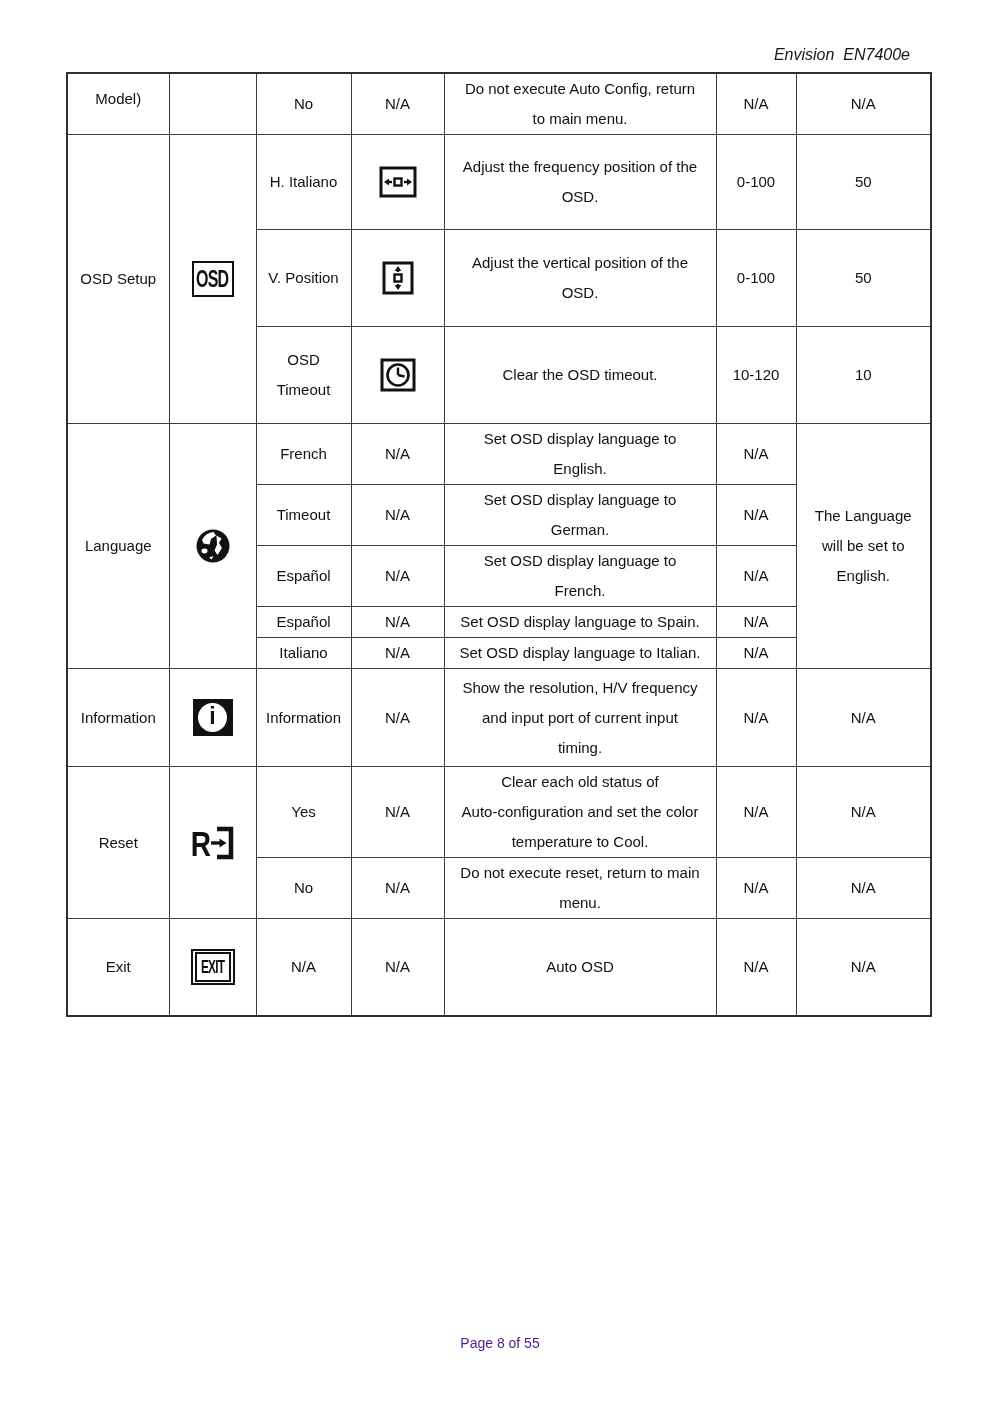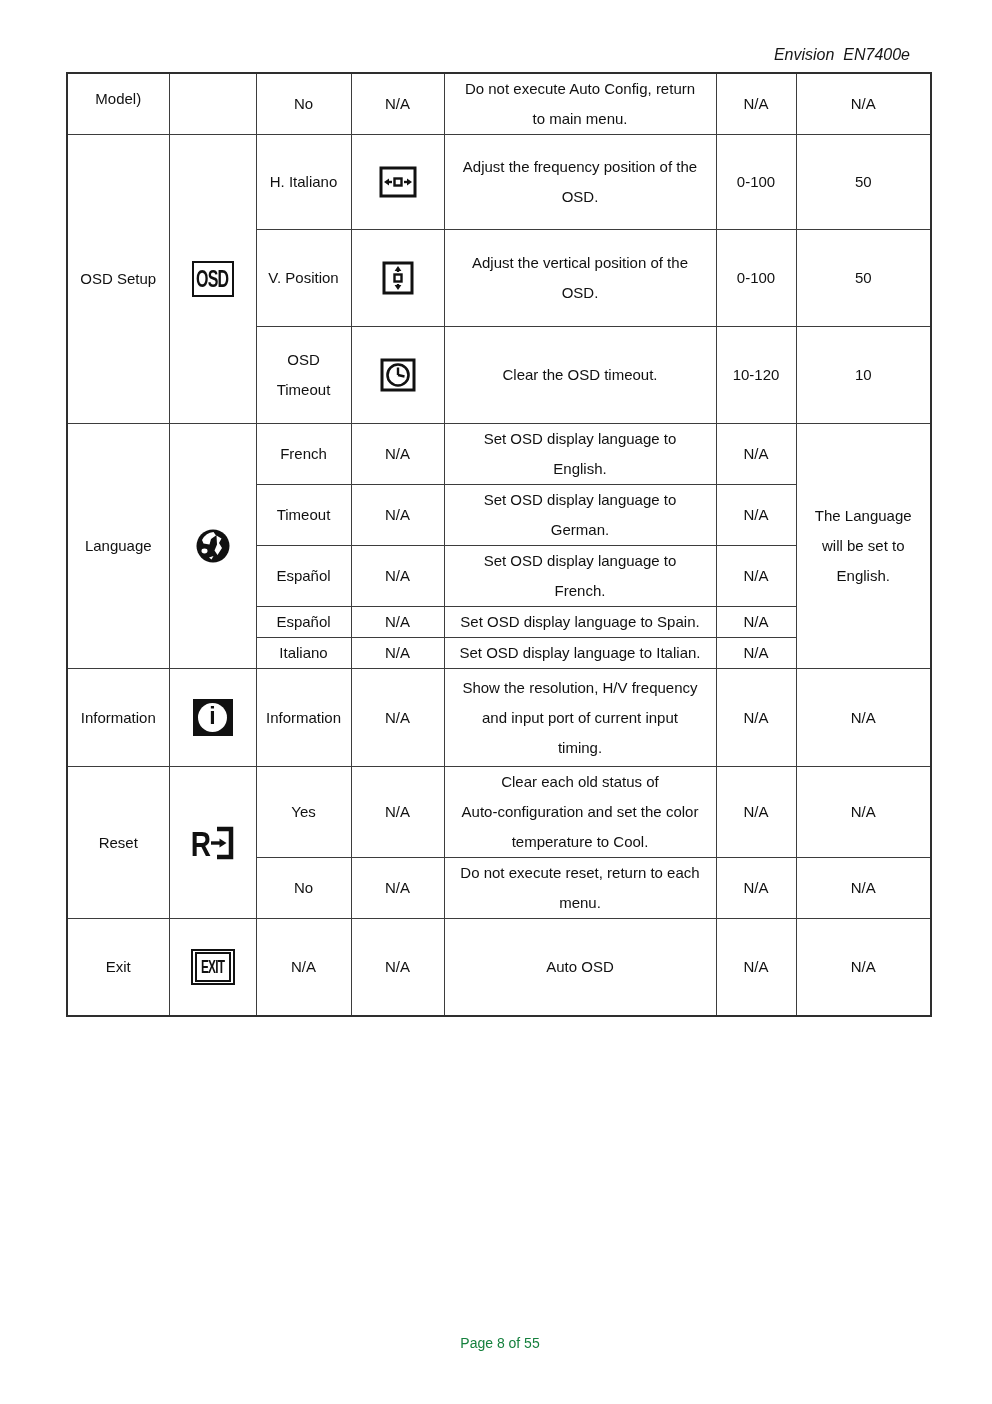--- a/index.html
+++ b/index.html
@@ -8,21 +8,21 @@
     width:992px; height:1404px; position:relative;
     font-family:"Liberation Sans","DejaVu Sans",sans-serif;
     color:#111;
   }
   .doc-header {
     position:absolute; top:46px; right:82px;
     font-size:16px; white-space:pre; color:#161616;font-style:italic;
   }
   .doc-footer {
     position:absolute; top:1335px; left:0; width:100%;
-    text-align:center; font-size:14px; color:#15803d;padding-left:8px;
+    text-align:center; font-size:14px; color:#4c1d95;padding-left:8px;
   }
   table.menu {
     position:absolute; left:66px; top:72px; width:864px;
     border-collapse:collapse; table-layout:fixed;
     border:2px solid #2e2e2e;
   }
   td {
     border:1px solid #3d3d3d;
     text-align:center; vertical-align:middle;
     font-size:15px; line-height:30px;
@@ -234,21 +234,21 @@
     <td>N/A</td>
     <td>Clear each old status of
 Auto-configuration and set the color
 temperature to Cool.</td>
     <td>N/A</td>
     <td>N/A</td>
   </tr>
   <tr style="height:60px">
     <td>No</td>
     <td>N/A</td>
-    <td>Do not execute reset, return to each
+    <td>Do not execute reset, return to main
 menu.</td>
     <td>N/A</td>
     <td>N/A</td>
   </tr>
 
   <tr style="height:61px">
     <td>Exit</td>
     <td class="icon-cell">
       <div class="exit-outer">
         <div class="exit-inner">

